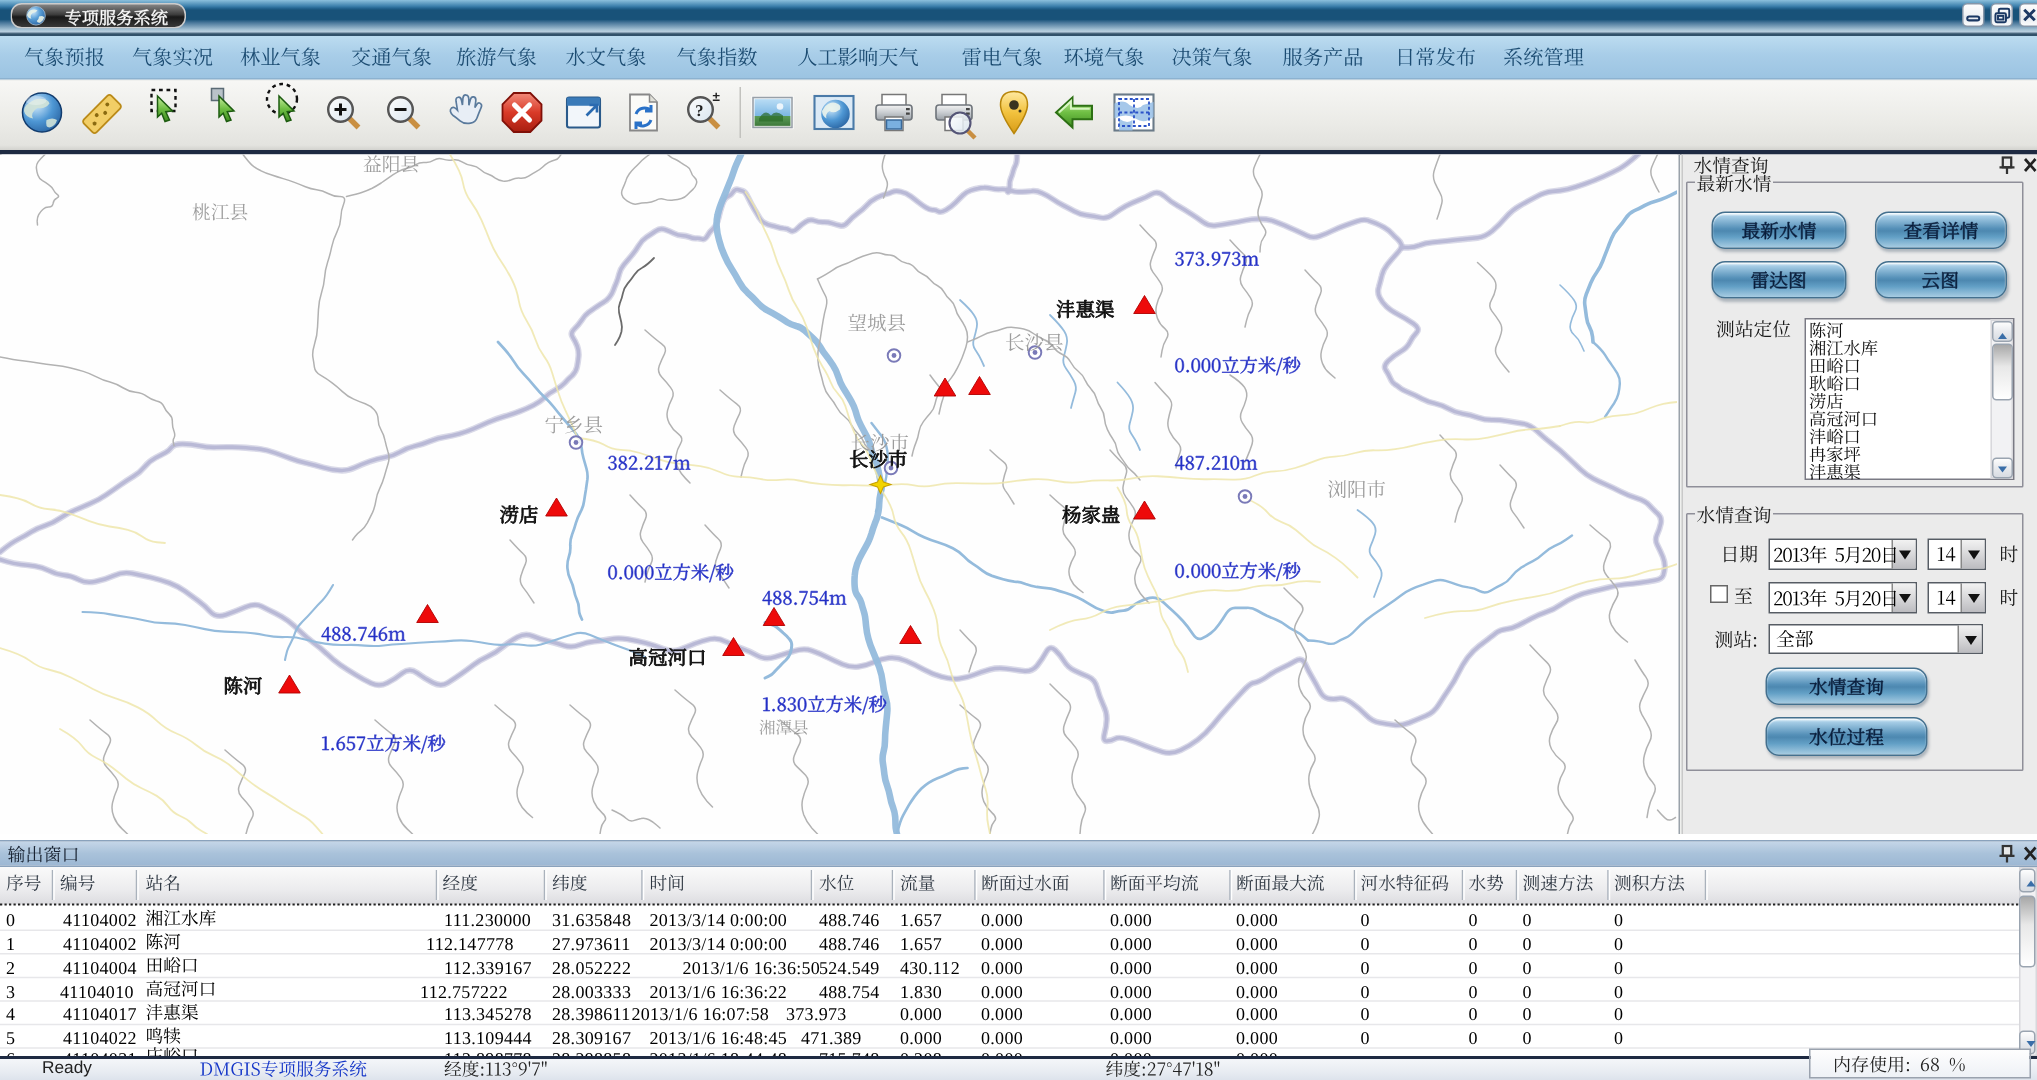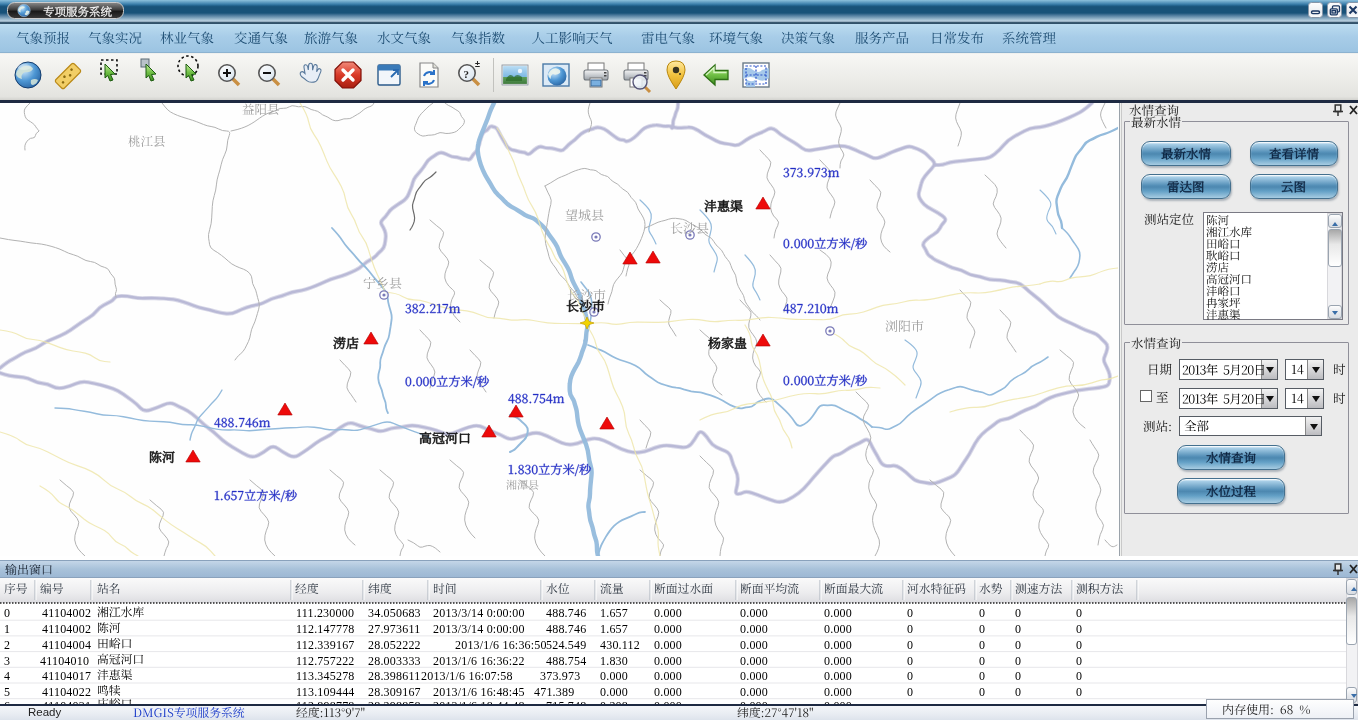--- a/index.html
+++ b/index.html
@@ -447,36 +447,36 @@
 <line x1="0" y1="635.9" x2="1346" y2="635.9" stroke="#e7e7ea" stroke-width="1"></line>
 <line x1="0" y1="651.6" x2="1346" y2="651.6" stroke="#e7e7ea" stroke-width="1"></line>
 <line x1="0" y1="667.3" x2="1346" y2="667.3" stroke="#e7e7ea" stroke-width="1"></line>
 <line x1="0" y1="683" x2="1346" y2="683" stroke="#e7e7ea" stroke-width="1"></line>
 <line x1="0" y1="698.7" x2="1346" y2="698.7" stroke="#e7e7ea" stroke-width="1"></line>
 </svg>
 <div class="trow" style="top:606.4px">
 <span style="left:4px">0</span>
 <span style="left:42px">41104002</span>
 <span style="left:296px">111.230000</span>
-<span style="left:368px">34.050683</span>
+<span style="left:368px">31.635848</span>
 <span style="left:433px">2013/3/14 0:00:00</span>
 <span style="left:546px">488.746</span>
 <span style="left:600px">1.657</span>
 <span style="left:654px">0.000</span>
 <span style="left:740px">0.000</span>
 <span style="left:824px">0.000</span>
 <span style="left:907px">0</span>
 <span style="left:979px">0</span>
 <span style="left:1015px">0</span>
 <span style="left:1076px">0</span>
 </div>
 <div class="trow" style="top:622.1px">
 <span style="left:4px">1</span>
 <span style="left:42px">41104002</span>
-<span style="left:296px">112.147778</span>
+<span style="left:284px">112.147778</span>
 <span style="left:368px">27.973611</span>
 <span style="left:433px">2013/3/14 0:00:00</span>
 <span style="left:546px">488.746</span>
 <span style="left:600px">1.657</span>
 <span style="left:654px">0.000</span>
 <span style="left:740px">0.000</span>
 <span style="left:824px">0.000</span>
 <span style="left:907px">0</span>
 <span style="left:979px">0</span>
 <span style="left:1015px">0</span>
@@ -494,40 +494,40 @@
 <span style="left:740px">0.000</span>
 <span style="left:824px">0.000</span>
 <span style="left:907px">0</span>
 <span style="left:979px">0</span>
 <span style="left:1015px">0</span>
 <span style="left:1076px">0</span>
 </div>
 <div class="trow" style="top:653.5px">
 <span style="left:4px">3</span>
 <span style="left:40px">41104010</span>
-<span style="left:296px">112.757222</span>
+<span style="left:280px">112.757222</span>
 <span style="left:368px">28.003333</span>
 <span style="left:433px">2013/1/6 16:36:22</span>
 <span style="left:546px">488.754</span>
 <span style="left:600px">1.830</span>
 <span style="left:654px">0.000</span>
 <span style="left:740px">0.000</span>
 <span style="left:824px">0.000</span>
 <span style="left:907px">0</span>
 <span style="left:979px">0</span>
 <span style="left:1015px">0</span>
 <span style="left:1076px">0</span>
 </div>
 <div class="trow" style="top:669.2px">
 <span style="left:4px">4</span>
 <span style="left:42px">41104017</span>
 <span style="left:296px">113.345278</span>
 <span style="left:368px">28.398611</span>
 <span style="left:421px">2013/1/6 16:07:58</span>
-<span style="left:540px">373.973</span>
+<span style="left:524px">373.973</span>
 <span style="left:600px">0.000</span>
 <span style="left:654px">0.000</span>
 <span style="left:740px">0.000</span>
 <span style="left:824px">0.000</span>
 <span style="left:907px">0</span>
 <span style="left:979px">0</span>
 <span style="left:1015px">0</span>
 <span style="left:1076px">0</span>
 </div>
 <div class="trow" style="top:684.9px">

